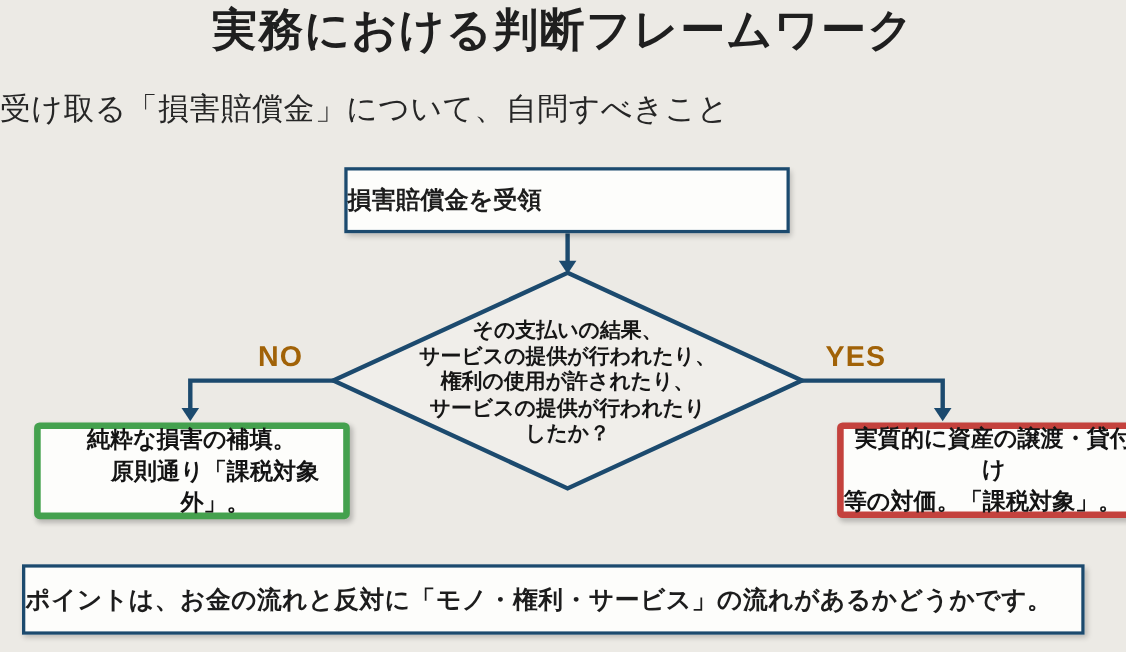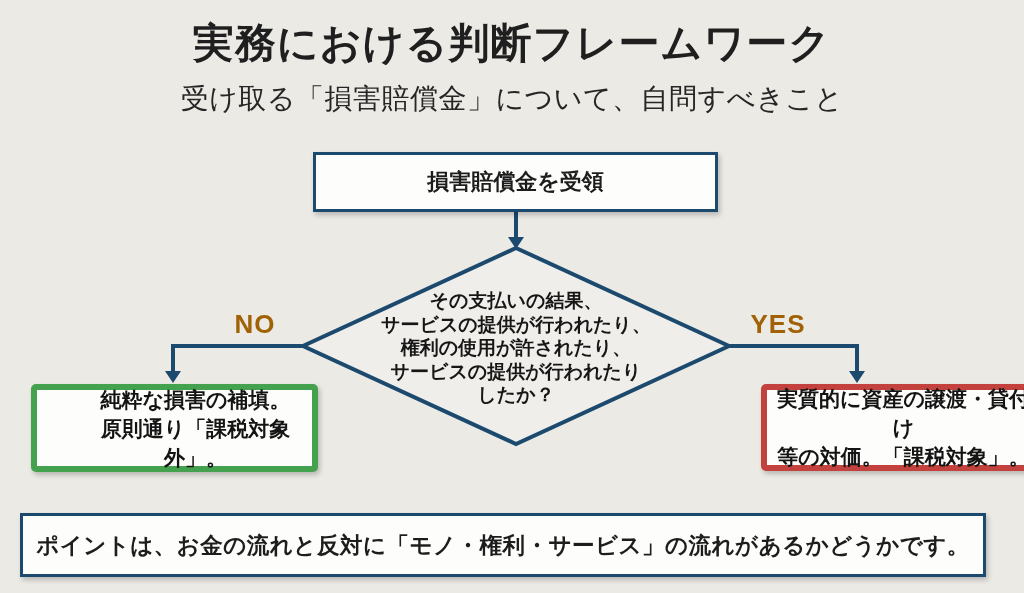--- a/index.html
+++ b/index.html
@@ -17,33 +17,33 @@
   .canvas {
     position: relative;
     width: 1024px;
     height: 593px;
     background: var(--background, #eceae5);
     overflow: hidden;
   }
 
   .title {
     position: absolute;
-    top: 16px; left: 0;
+    top: 0; left: 0;
     width: 100%;
     text-align: center;
     font-size: 41px;
     font-weight: 800;
     letter-spacing: 1px;
     color: #1f1f1f;
   }
   .subtitle {
     position: absolute;
     top: 80px; left: 0;
     width: 100%;
-    text-align: center;
+    text-align: left;
     font-size: 28px;
     font-weight: 500;
     letter-spacing: 0.5px;
     color: #262626;
   }
 
   svg.connectors {
     position: absolute;
     top: 0; left: 0;
     width: 1024px; height: 593px;
@@ -55,21 +55,21 @@
     stroke: var(--navy, #1c4a6e);
     stroke-width: 4;
     stroke-linejoin: miter;
   }
 
   .box {
     position: absolute;
     background: var(--box-fill, #fdfdfb);
     display: flex;
     flex-direction: column;
-    align-items: center;
+    align-items: flex-start;
     justify-content: center;
     text-align: center;
     font-weight: 700;
     box-shadow: 2px 3px 5px rgba(0,0,0,0.22);
   }
   .start-box {
     left: 313px; top: 152px;
     width: 405px; height: 60px;
     border: 3px solid var(--navy, #1c4a6e);
     font-size: 22px;

